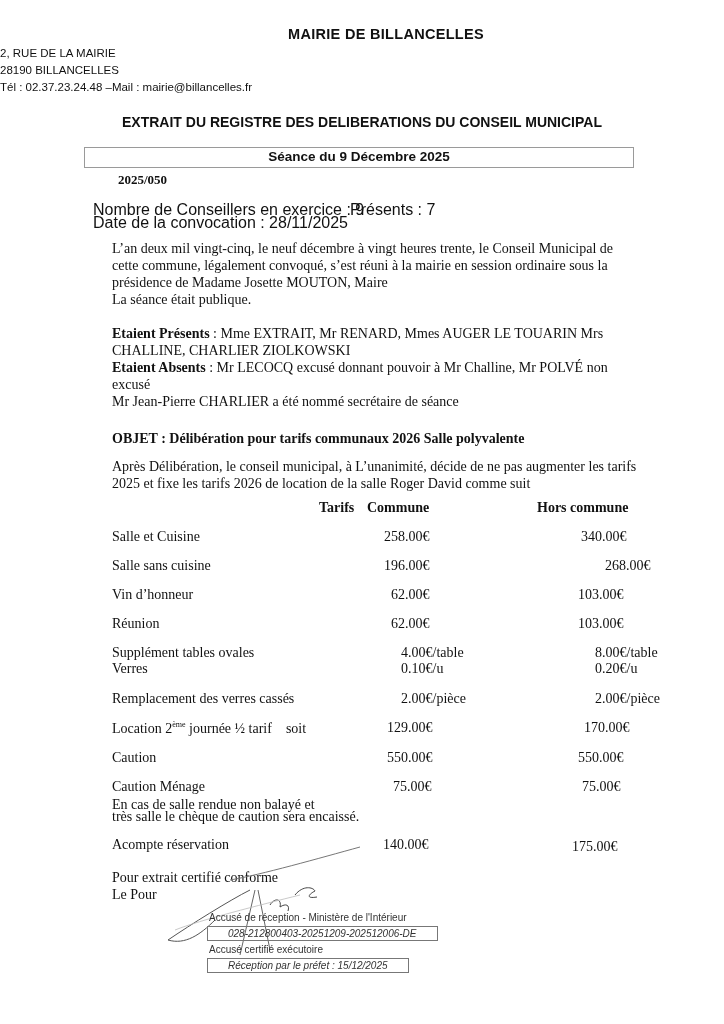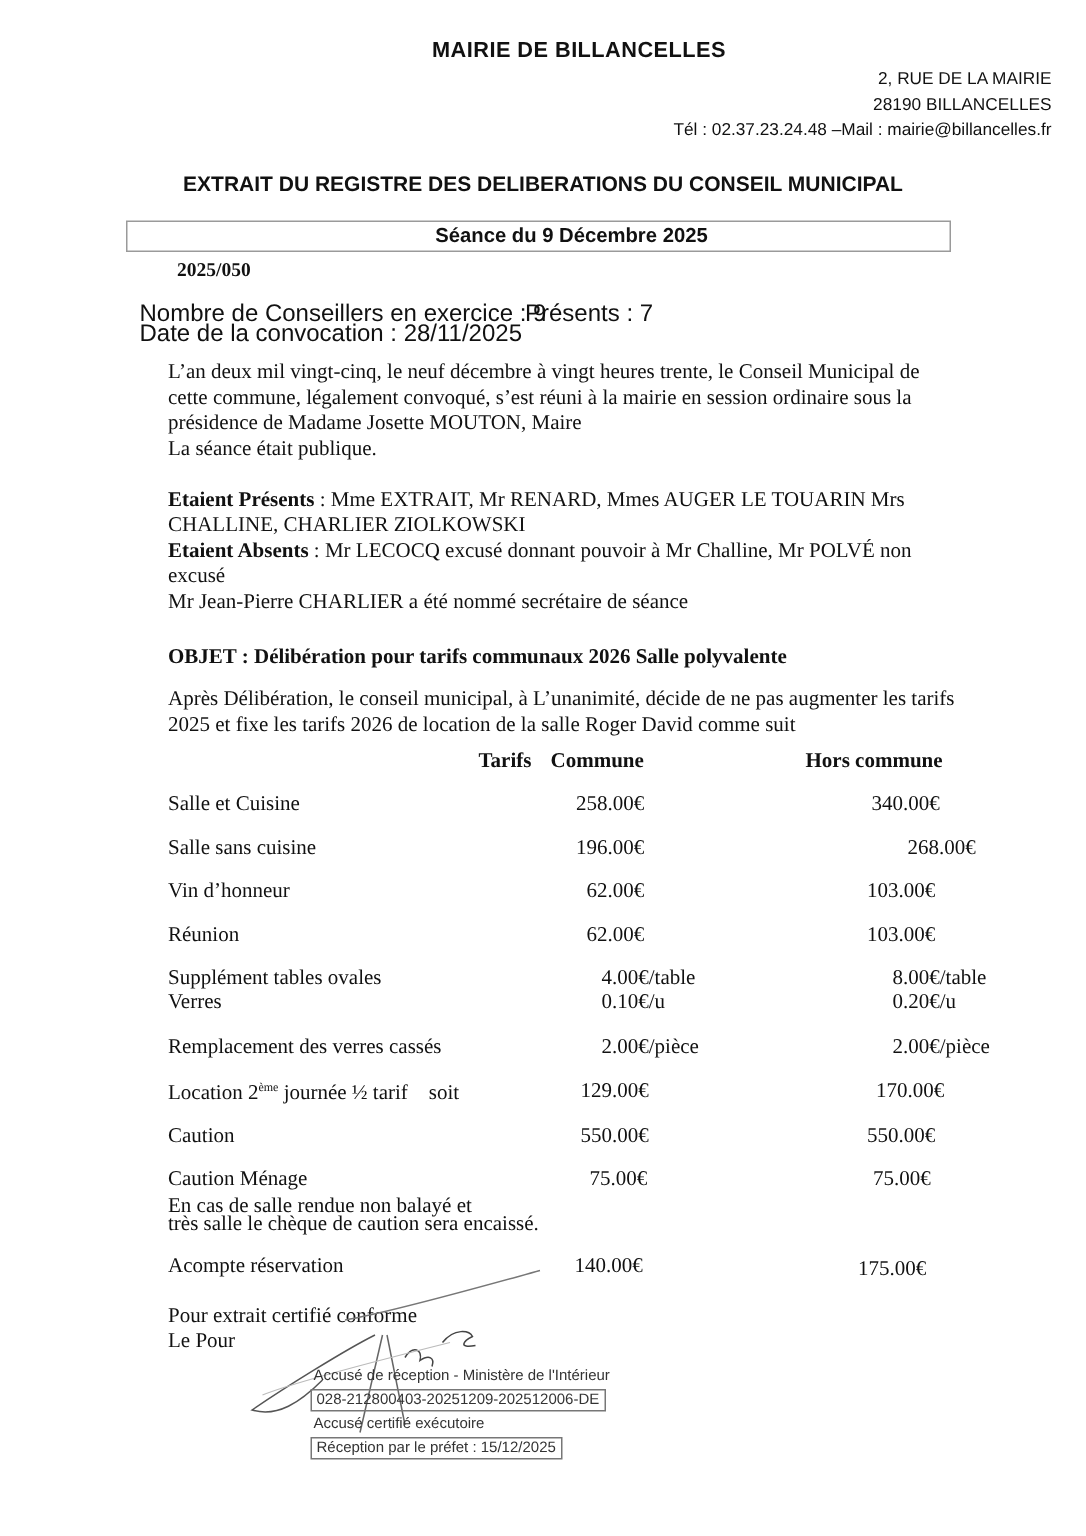--- a/index.html
+++ b/index.html
@@ -2,38 +2,38 @@
 <html><head>
 <meta charset="utf-8">
 <style>
   html, body { margin: 0; padding: 0; background: #ffffff; }
   body { width: 724px; height: 1024px; position: relative; overflow: hidden; color: #111; }
   .abs { position: absolute; white-space: nowrap; }
   .sans { font-family: "Liberation Sans", "DejaVu Sans", sans-serif; }
   .serif { font-family: "Liberation Serif", "DejaVu Serif", serif; margin-left: 25px; }
 
   .hdr-title { left: 0; width: 724px; text-align: center; top: 26px; font-size: 14.5px; font-weight: bold; letter-spacing: 0.3px; padding-left: 24px; }
-  .hdr-line { left: 0; width: 701px; text-align: right; font-size: 11.5px; }
+  .hdr-line { left: 0; width: 701px; text-align: left; font-size: 11.5px; }
   .extrait { left: 0; width: 724px; text-align: center; top: 114px; font-size: 14px; font-weight: bold; }
 
   .seance-box { left: 84px; top: 147px; width: 550px; height: 21px; border: 1px solid #9a9a9a; box-sizing: border-box; }
-  .seance-txt { left: 84px; width: 550px; text-align: center; top: 149px; font-size: 13.5px; font-weight: bold; margin-left: 22px; }
+  .seance-txt { left: 84px; width: 550px; text-align: center; top: 149px; font-size: 13.5px; font-weight: bold; }
 
   .numdelib { left: 93px; top: 172px; font-size: 13px; font-weight: bold; }
   .small-sans { font-size: 16px; }
 
   .para { left: 87px; font-size: 14px; line-height: 17px; }
   .b { font-weight: bold; }
 
   .row-label { left: 87px; font-size: 14px; }
   .val { font-size: 14px; }
   .note { left: 87px; font-size: 14px; }
 
   .stamp-line { font-size: 10px; color: #333; }
-  .stamp-box { border: 1px solid #777; padding: 0 3px; line-height: 13px; }
+  .stamp-box { border: 1px solid #777; padding: 0 20px; line-height: 13px; font-style: italic; }
   svg.sig { position: absolute; left: 0; top: 0; pointer-events: none; }
 </style>
 </head>
 <body>
 
 <div class="abs sans hdr-title">MAIRIE DE BILLANCELLES</div>
 <div class="abs sans hdr-line" style="top:47px">2, RUE DE LA MAIRIE</div>
 <div class="abs sans hdr-line" style="top:64px">28190 BILLANCELLES</div>
 <div class="abs sans hdr-line" style="top:81px">Tél : 02.37.23.24.48 –Mail : mairie@billancelles.fr</div>
 

